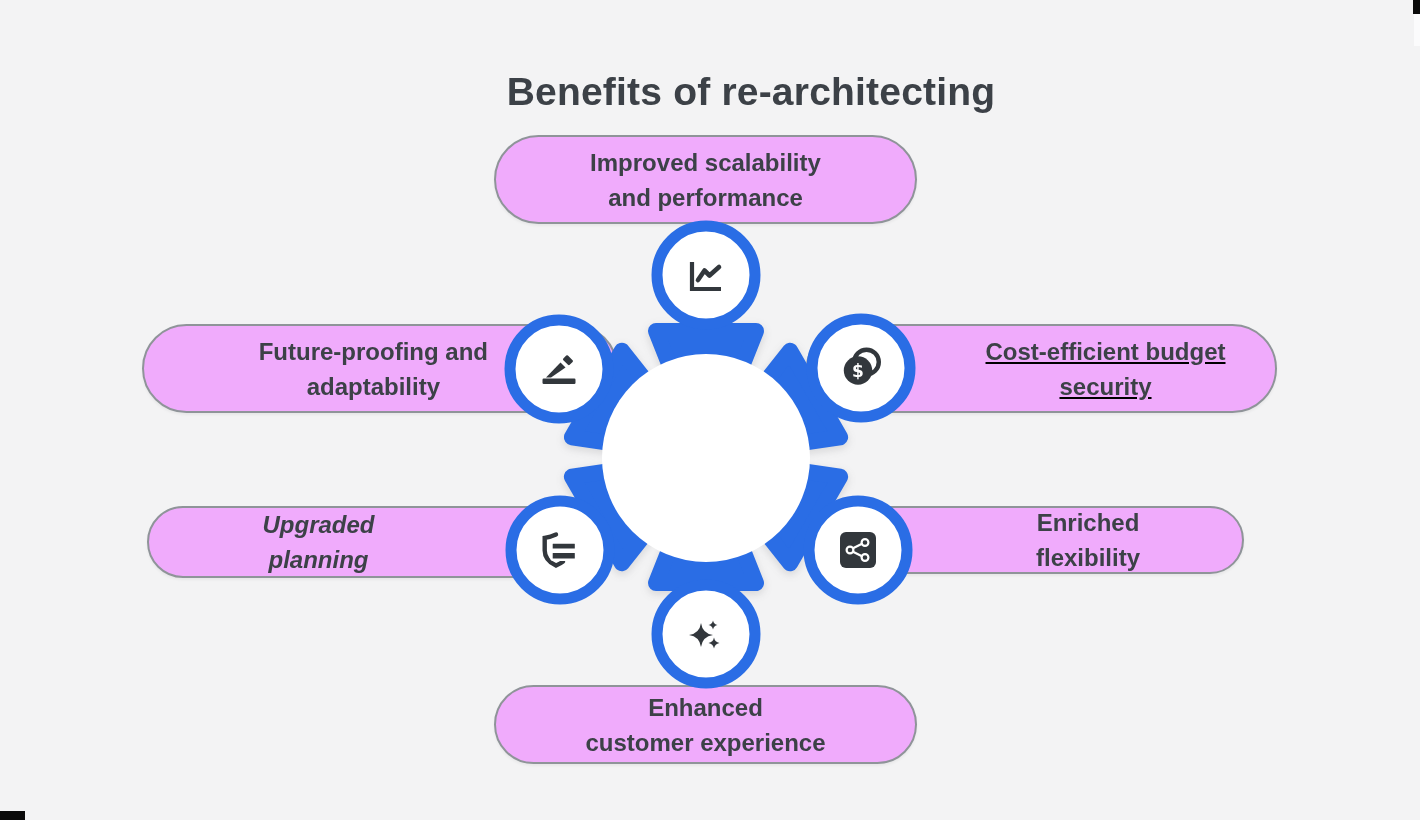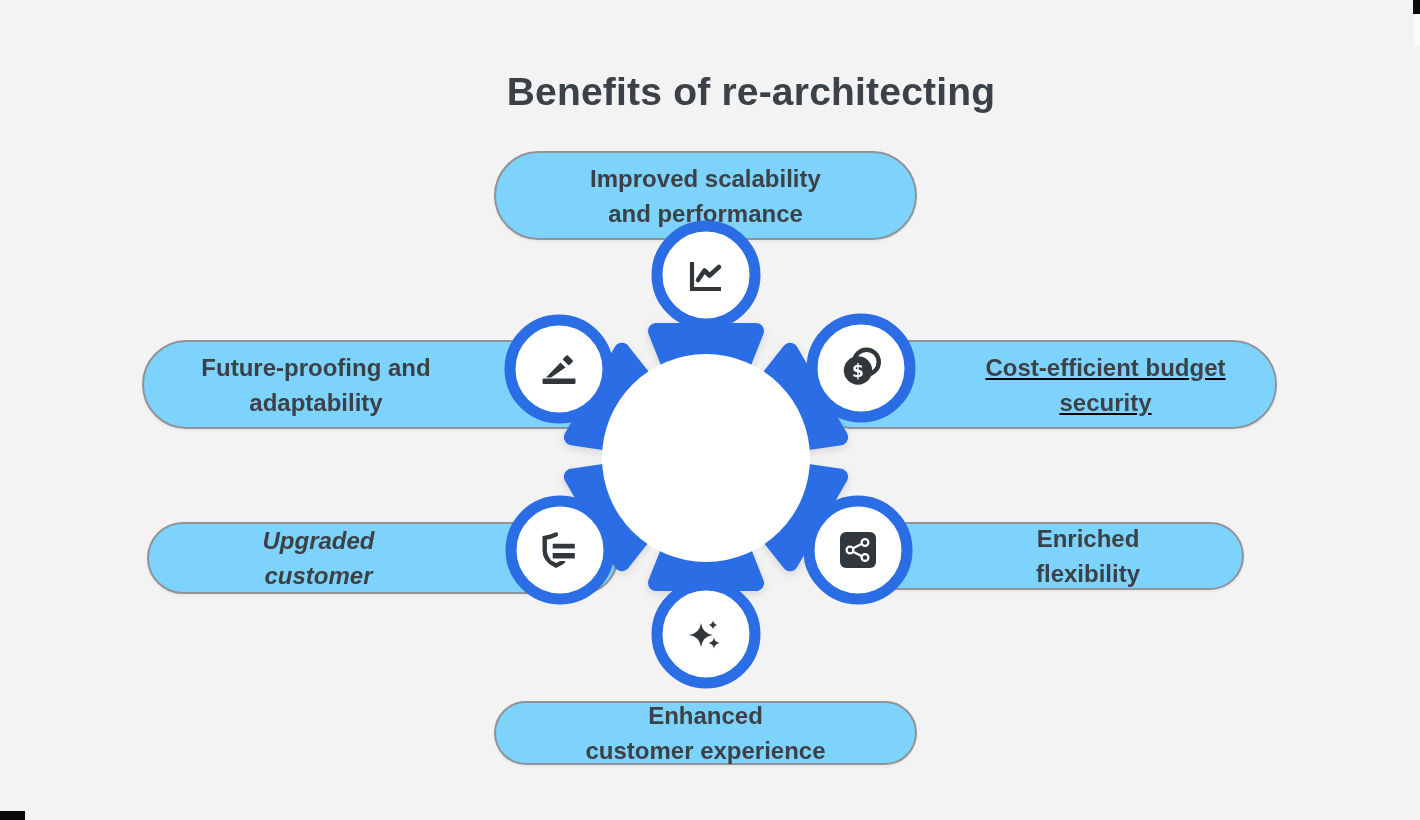--- a/index.html
+++ b/index.html
@@ -6,34 +6,34 @@
   body{
     width:1420px;height:820px;overflow:hidden;position:relative;
     background:var(--background,#f3f3f4);
     font-family:"Liberation Sans","DejaVu Sans",sans-serif;
   }
   .title{
     position:absolute;left:0;top:44px;width:1420px;text-align:center;
     font-size:39px;font-weight:700;color:var(--text,#3c4147);letter-spacing:.2px;margin-left:41px;
   }
   .pill{
-    position:absolute;background:#7dd3fc;border:2px solid var(--pill-border,#8f9499);
+    position:absolute;background:#f0abfc;border:2px solid var(--pill-border,#8f9499);
     border-radius:46px;display:flex;align-items:center;justify-content:center;
-    box-shadow:0 2px 3px rgba(0,0,0,.05);box-sizing:border-box;margin-top:16px;
+    box-shadow:0 2px 3px rgba(0,0,0,.05);box-sizing:border-box;
   }
   .pill-text{
     text-align:center;font-size:24px;font-weight:700;color:var(--text,#3c4147);
     line-height:35px;
   }
   .pill-top   {left:494px;top:135px;width:423px;height:89px;}
-  .pill-uleft {left:142px;top:324px;width:476px;height:89px;}
+  .pill-uleft {left:142px;top:324px;width:476px;height:89px;justify-content:flex-end;}
   .pill-uright{left:806px;top:324px;width:471px;height:89px;text-decoration:underline;}
   .pill-lleft {left:147px;top:506px;width:471px;height:72px;font-style:italic;}
   .pill-lright{left:804px;top:506px;width:440px;height:68px;}
-  .pill-bottom{left:494px;top:685px;width:423px;height:64px;}
+  .pill-bottom{left:494px;top:685px;width:423px;height:79px;}
   .pill-uleft .pill-text,.pill-lleft .pill-text{padding-right:128px;}
   .pill-uright .pill-text,.pill-lright .pill-text{padding-left:128px;}
   .hub-svg{position:absolute;left:0;top:0;}
   .wedge{fill:var(--accent-blue,#2a6de5);stroke:var(--accent-blue,#2a6de5);
          stroke-width:16;stroke-linejoin:round;}
   .hub-shadow{filter:drop-shadow(0 3px 4px rgba(60,64,67,.16));}
   .node-ring{fill:#ffffff;stroke:var(--accent-blue,#2a6de5);stroke-width:11;}
   .ink{stroke:var(--icon-dark,#32373c);}
   .ink-fill{fill:var(--icon-dark,#32373c);}
   .artifact-tr{position:absolute;right:0;top:0;width:7px;height:14px;background:#0a0a0a;}
@@ -63,21 +63,21 @@
 </div>
 <div class="pill pill-uright">
   <div class="pill-text">
     <div>Cost-efficient budget</div>
     <div>security</div>
   </div>
 </div>
 <div class="pill pill-lleft">
   <div class="pill-text">
     <div>Upgraded</div>
-    <div>customer</div>
+    <div>planning</div>
   </div>
 </div>
 <div class="pill pill-lright">
   <div class="pill-text">
     <div>Enriched</div>
     <div>flexibility</div>
   </div>
 </div>
 <div class="pill pill-bottom">
   <div class="pill-text">

